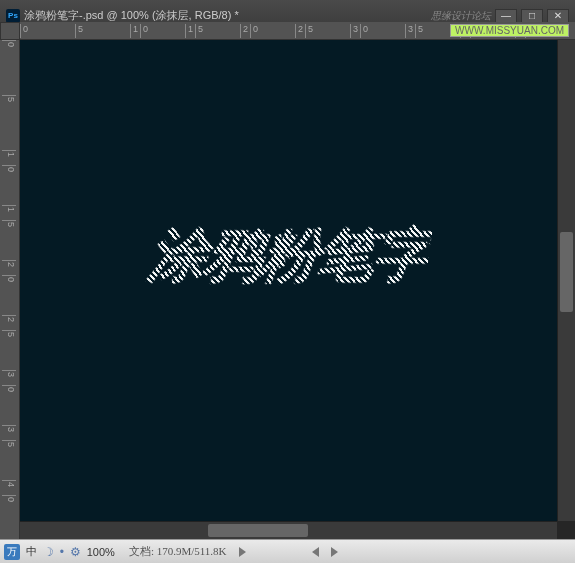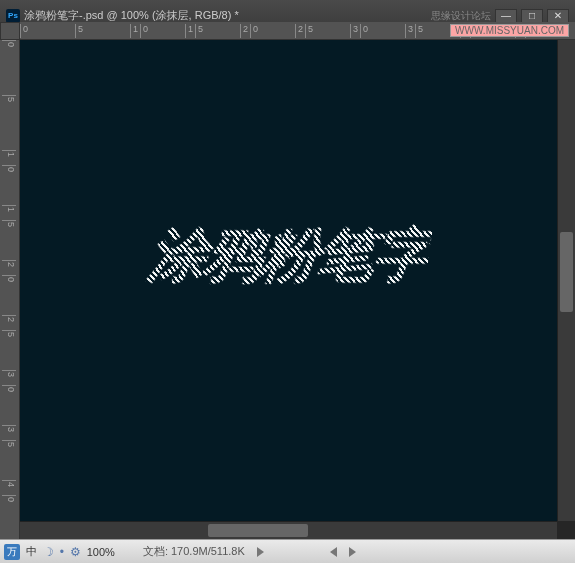--- a/index.html
+++ b/index.html
@@ -15,29 +15,29 @@
   border-bottom: 1px solid #222; justify-content: space-between;
 }
 .titlebar .left { display: flex; align-items: center; gap: 4px; }
 .titlebar .right { display: flex; align-items: center; gap: 4px; }
 .ps-icon {
   width: 14px; height: 14px; background: #001e36;
   display: flex; align-items: center; justify-content: center;
   color: #31a8ff; font-size: 8px; font-weight: bold; border-radius: 2px;
 }
 .doc-title { color: #ccc; font-size: 11px; }
-.watermark { font-size: 10px; color: #888; }
+.watermark { font-size: 10px; color: #888; font-style: italic; }
 .win-btn {
   width: 22px; height: 14px; background: #555; display: flex;
   align-items: center; justify-content: center; font-size: 10px;
   border: 1px solid #333; cursor: pointer;
 }
 .url-badge {
   position: absolute; top: 24px; right: 6px;
-  font-size: 10px; color: #666; background: #fca5a5;
+  font-size: 10px; color: #666; background: #bef264;
   padding: 0 4px; border: 1px solid #999; z-index: 10;
 }
 .ruler-corner {
   position: absolute; top: 22px; left: 0; width: 20px; height: 18px;
   background: #535353; border: 1px solid #333;
 }
 .ruler-h {
   position: absolute; top: 22px; left: 20px; right: 0; height: 18px;
   background: #535353; border-bottom: 1px solid #333;
   display: flex; overflow: hidden;
@@ -100,21 +100,21 @@
   padding: 0 4px; gap: 6px; color: #333; font-size: 11px;
 }
 .ime-badge {
   width: 16px; height: 16px; background: #3a7abd; color: #fff;
   display: flex; align-items: center; justify-content: center;
   font-size: 10px; border-radius: 2px;
 }
 .st-item { display: flex; align-items: center; gap: 2px; }
 .st-icon { font-size: 12px; color: #5577aa; }
 .zoom { }
-.docsize { margin-left: 22px; color: #555; }
+.docsize { margin-left: 8px; color: #555; font-family: Liberation Serif, serif; }
 .nav-tri {
   width: 0; height: 0; border-top: 5px solid transparent;
   border-bottom: 5px solid transparent; cursor: pointer;
 }
 .tri-l { border-right: 7px solid #777; margin-left: 10px; }
 .tri-r { border-left: 7px solid #777; margin-left: 6px; }
 </style>
 </head>
 <body>
 

